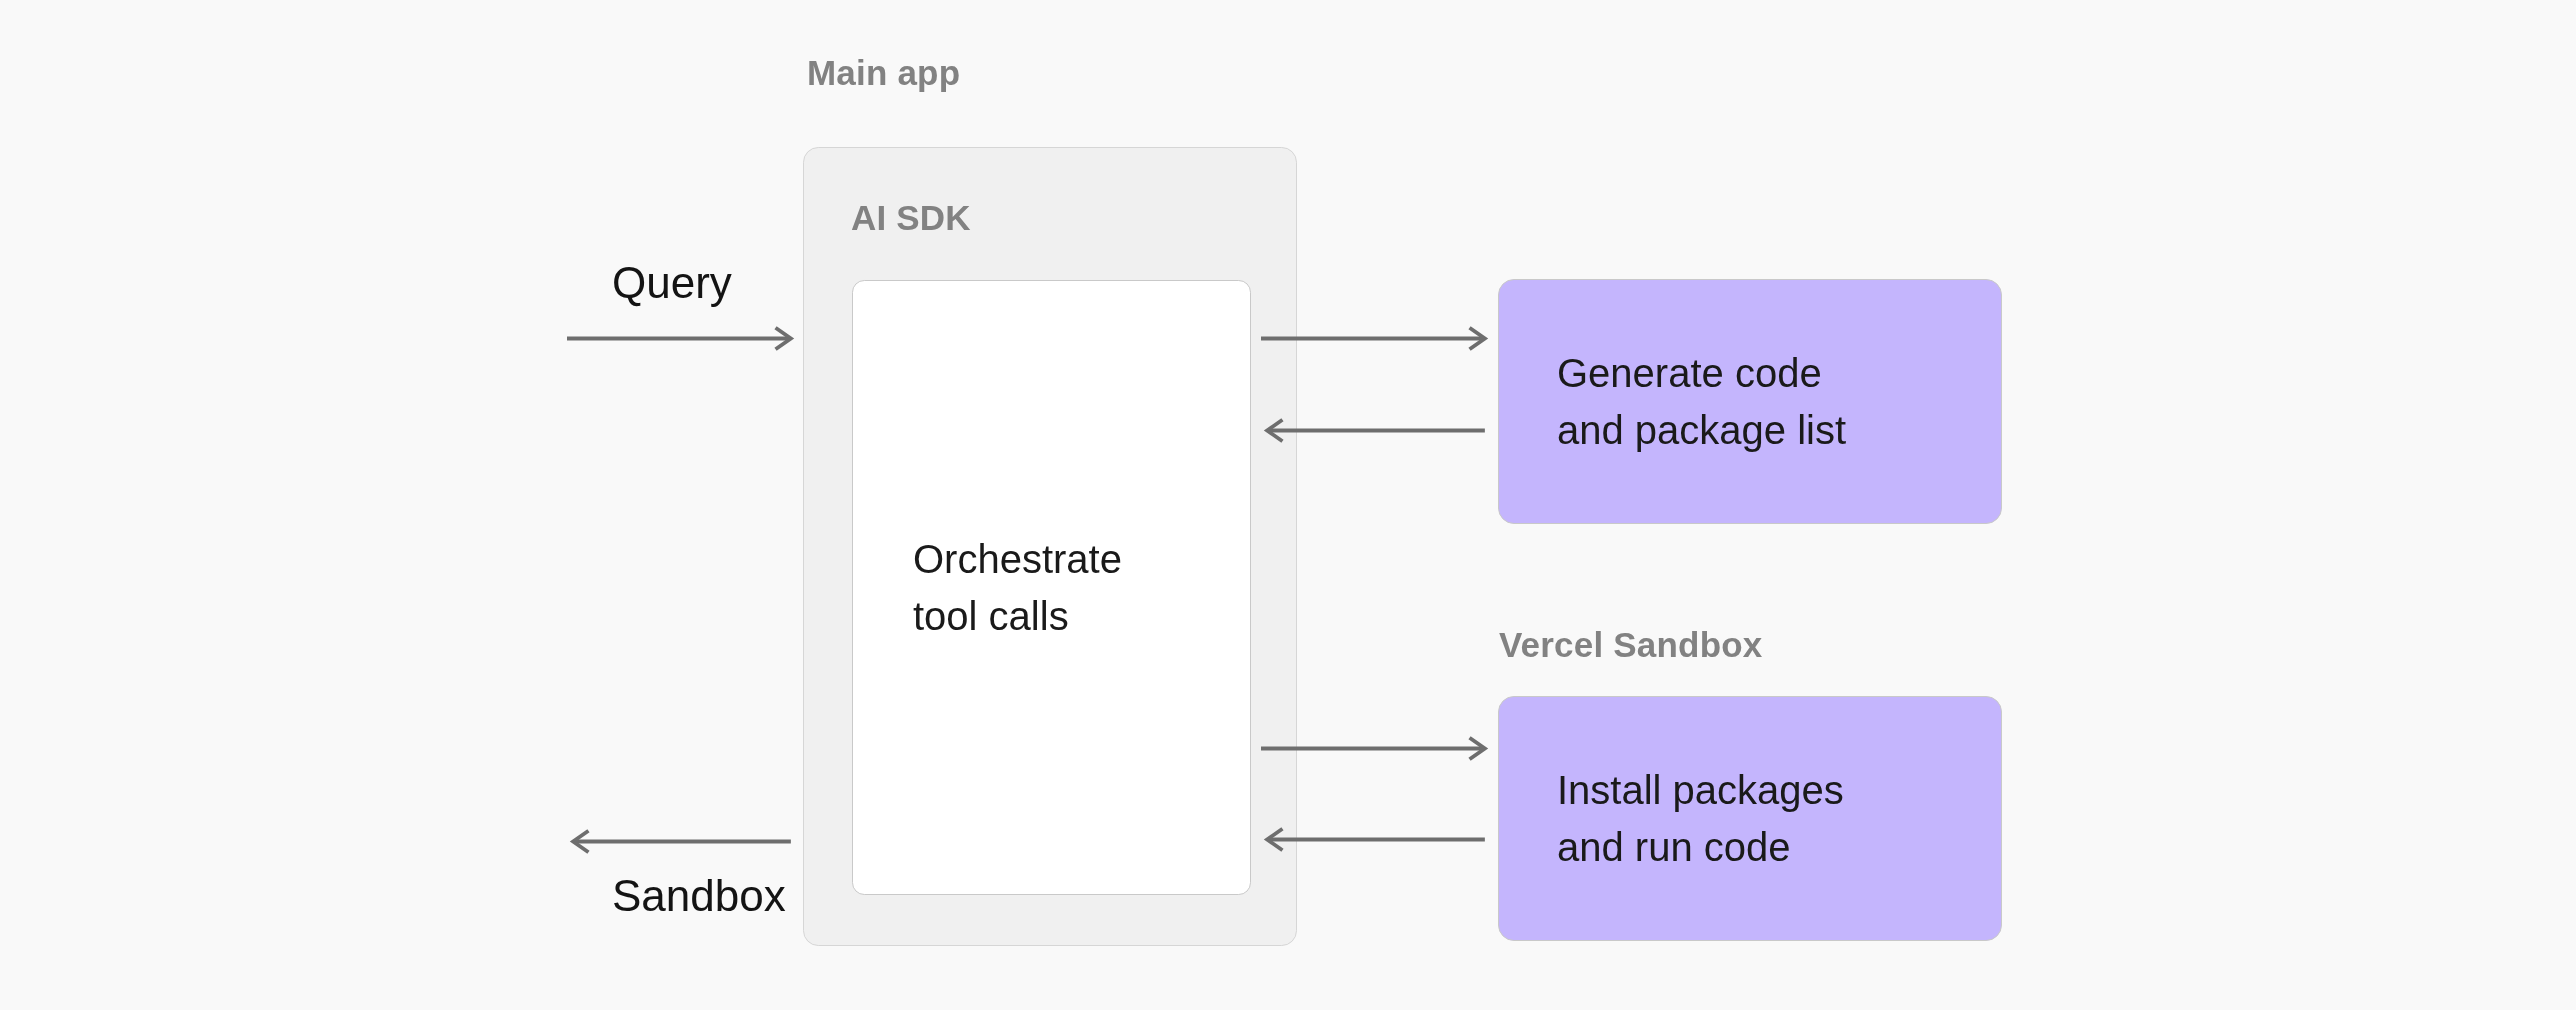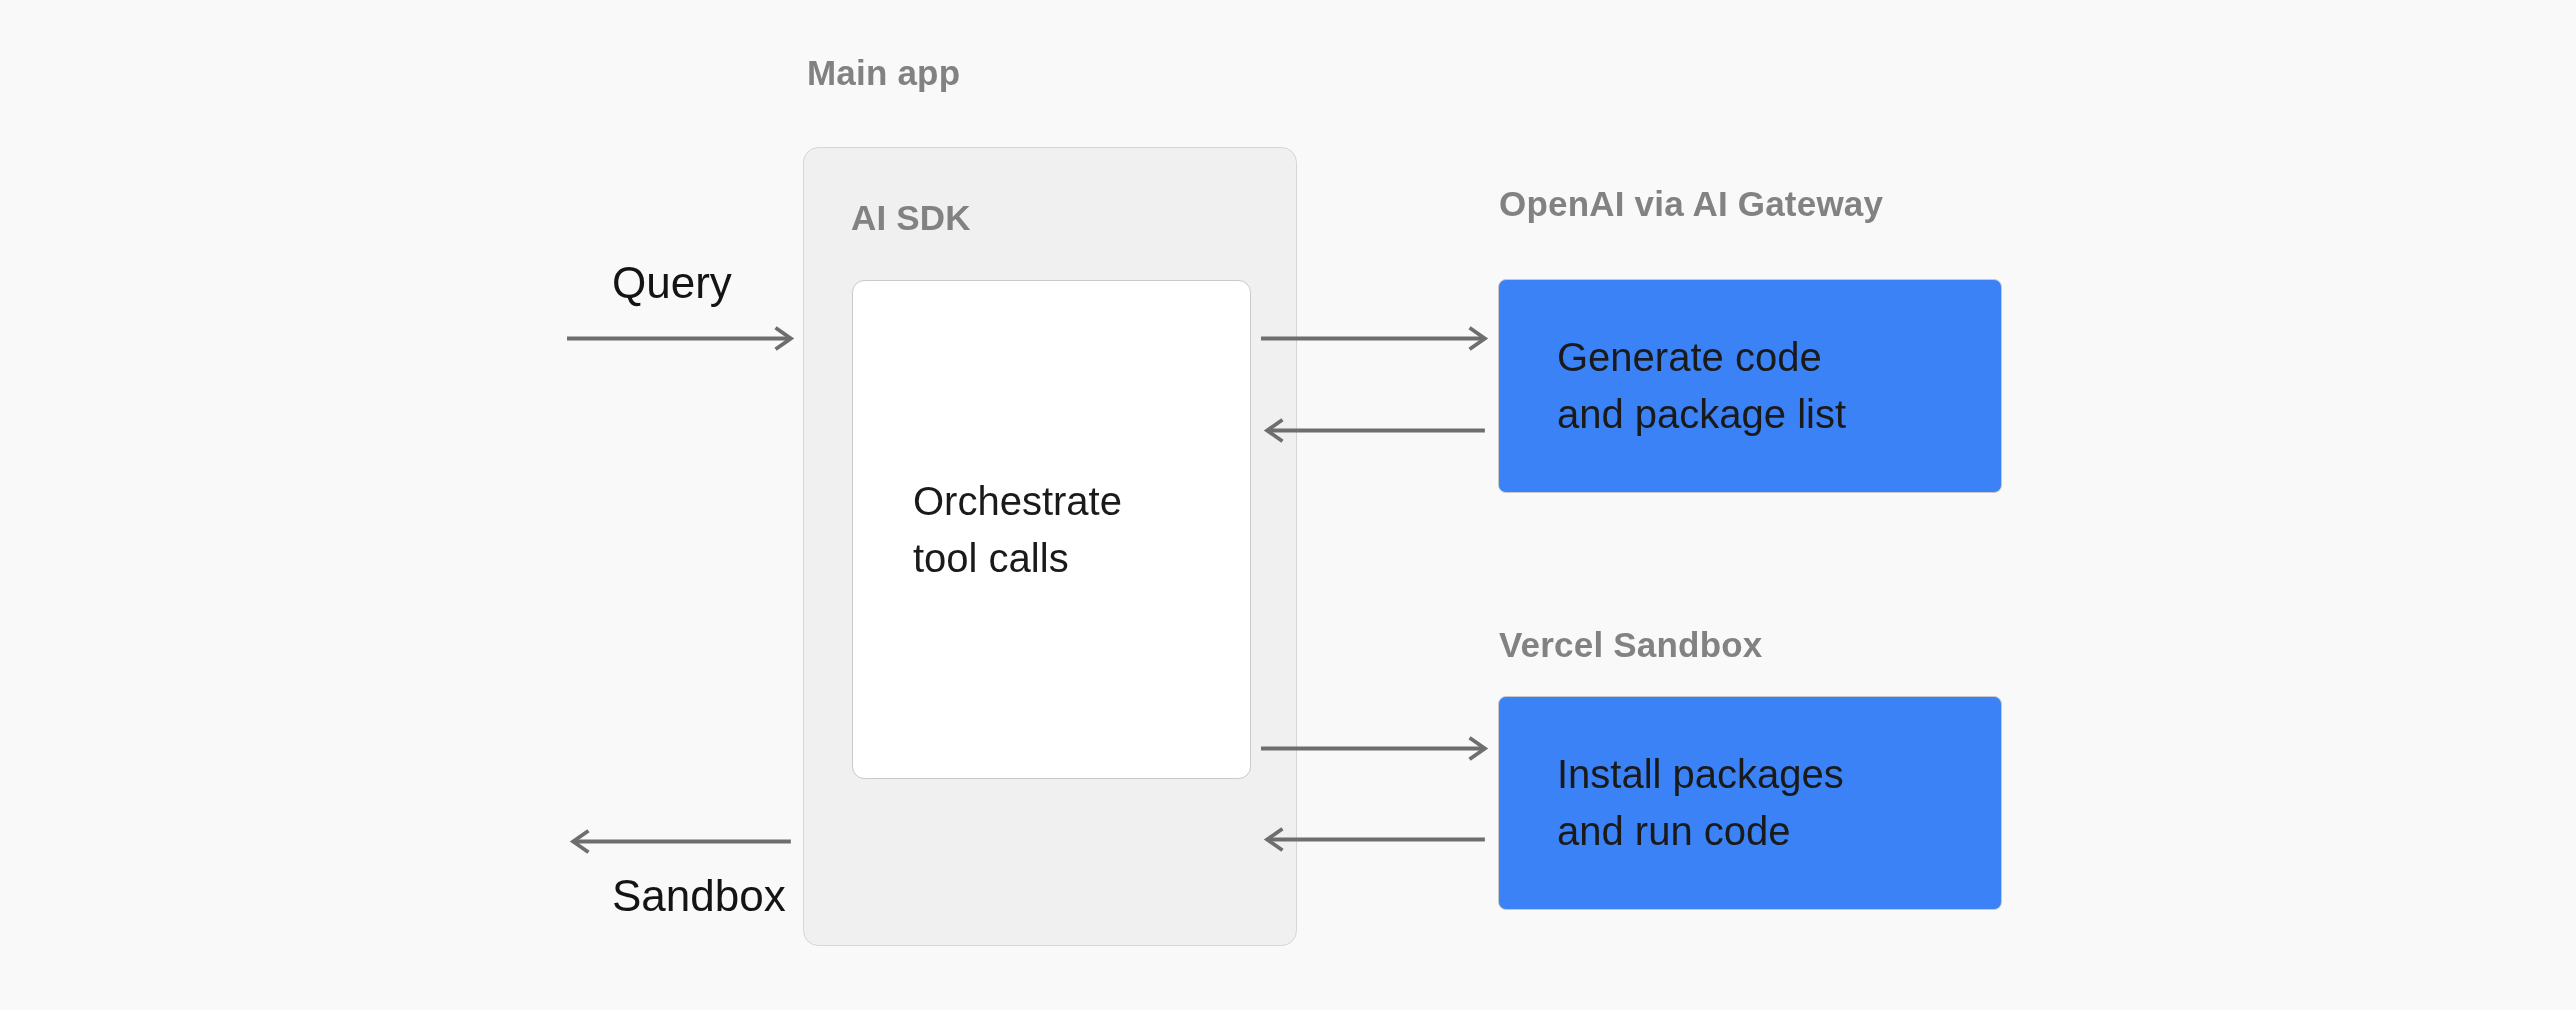--- a/index.html
+++ b/index.html
@@ -46,21 +46,21 @@
     border-radius: 15.3px;
     box-sizing: border-box;
   }
 
   
   #ai-sdk-card {
     position: absolute;
     left: 852px;
     top: 280px;
     width: 399px;
-    height: 499px;
+    height: 615px;
     background: #ffffff;
     border: 1.5px solid #c9c9c9;
     border-radius: 12.3px;
     box-sizing: border-box;
     display: flex;
     align-items: center;
   }
   #ai-sdk-card .card-text {
     padding-left: 60px;
     padding-right: 23px;
@@ -68,24 +68,24 @@
     font-size: 40px;
     line-height: 1.42;
     white-space: pre-line;
   }
 
   
   .service-card {
     position: absolute;
     left: 1498px;
     width: 504px;
-    height: 214px;
-    background: #3b82f6;
+    height: 245px;
+    background: #c4b5fd;
     border: 1.5px solid #c9c9c9;
-    border-radius: 8px;
+    border-radius: 16px;
     box-sizing: border-box;
     display: flex;
     align-items: center;
   }
   .service-card .card-text {
     padding-left: 58px;
     padding-right: 21.5px;
     color: #1a1a1a;
     font-size: 40px;
     line-height: 1.42;
@@ -126,21 +126,20 @@
 
   <div id="main-app-panel"></div>
 
   <div class="group-label" id="label-ai-sdk">AI SDK</div>
 
   <div id="ai-sdk-card">
     <div class="card-text">Orchestrate
 tool calls</div>
   </div>
 
-  <div class="group-label" id="label-openai">OpenAI via AI Gateway</div>
 
   <div class="service-card" id="card-openai">
     <div class="card-text">Generate code
 and package list</div>
   </div>
 
   <div class="group-label" id="label-sandbox">Vercel Sandbox</div>
 
   <div class="service-card" id="card-sandbox">
     <div class="card-text">Install packages

